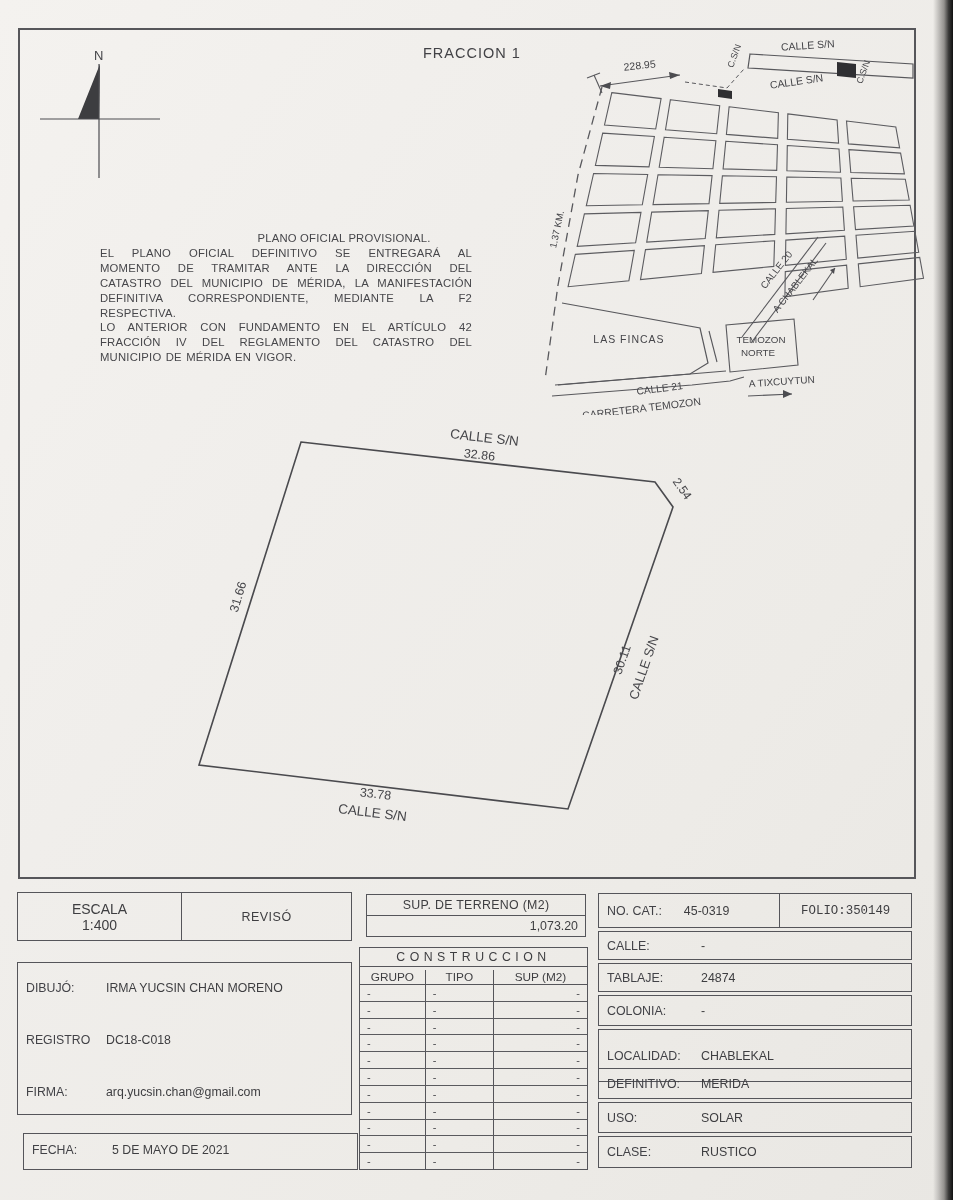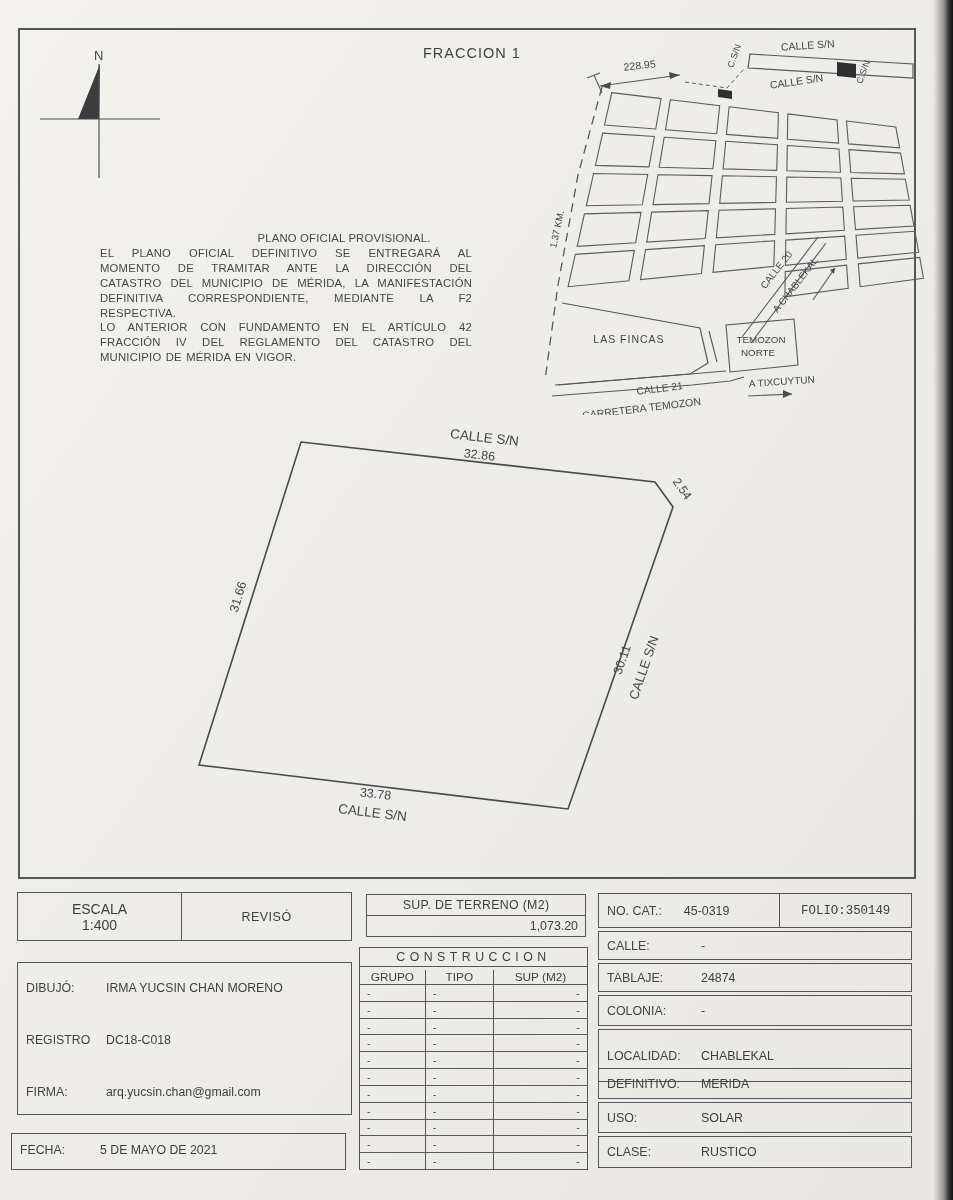--- a/index.html
+++ b/index.html
@@ -31,21 +31,21 @@
   .box{position:absolute;border:1.6px solid #55555a;background:transparent;box-sizing:border-box;}
   .lbl{color:#424247;}
   #box-escala{left:17px;top:892px;width:335px;height:49px;display:flex;}
   #box-escala .cellL{width:163px;border-right:1.6px solid #55555a;display:flex;flex-direction:column;
      align-items:center;justify-content:center;font-size:14px;line-height:16px;}
   #box-escala .cellR{flex:1;display:flex;align-items:center;justify-content:center;font-size:12.5px;letter-spacing:.5px;}
 
   #box-dibujo{left:17px;top:962px;width:335px;height:153px;font-size:12.3px;}
   #box-dibujo .row{position:absolute;left:8px;right:6px;display:flex;}
   #box-dibujo .row .lbl{width:80px;flex:none;}
-  #box-fecha{left:11px;top:1133px;width:335px;height:37px;font-size:12.3px;}
+  #box-fecha{left:23px;top:1133px;width:335px;height:37px;font-size:12.3px;}
   #box-fecha .row{position:absolute;left:8px;top:9px;right:6px;display:flex;}
   #box-fecha .lbl{width:80px;flex:none;}
 
   #box-terreno{left:366px;top:894px;width:220px;height:43px;font-size:12.4px;}
   #box-terreno .hdr{height:20px;border-bottom:1.4px solid #55555a;display:flex;align-items:center;justify-content:center;letter-spacing:.3px;}
   #box-terreno .val{height:19px;display:flex;align-items:center;justify-content:flex-end;padding-right:7px;}
 
   #box-constr{left:359px;top:947px;width:229px;height:223px;font-size:12px;display:flex;flex-direction:column;}
   #box-constr .c-hdr{height:18px;flex:none;display:flex;align-items:center;justify-content:center;
      letter-spacing:4.5px;font-size:12.3px;border-bottom:1.4px solid #55555a;}

